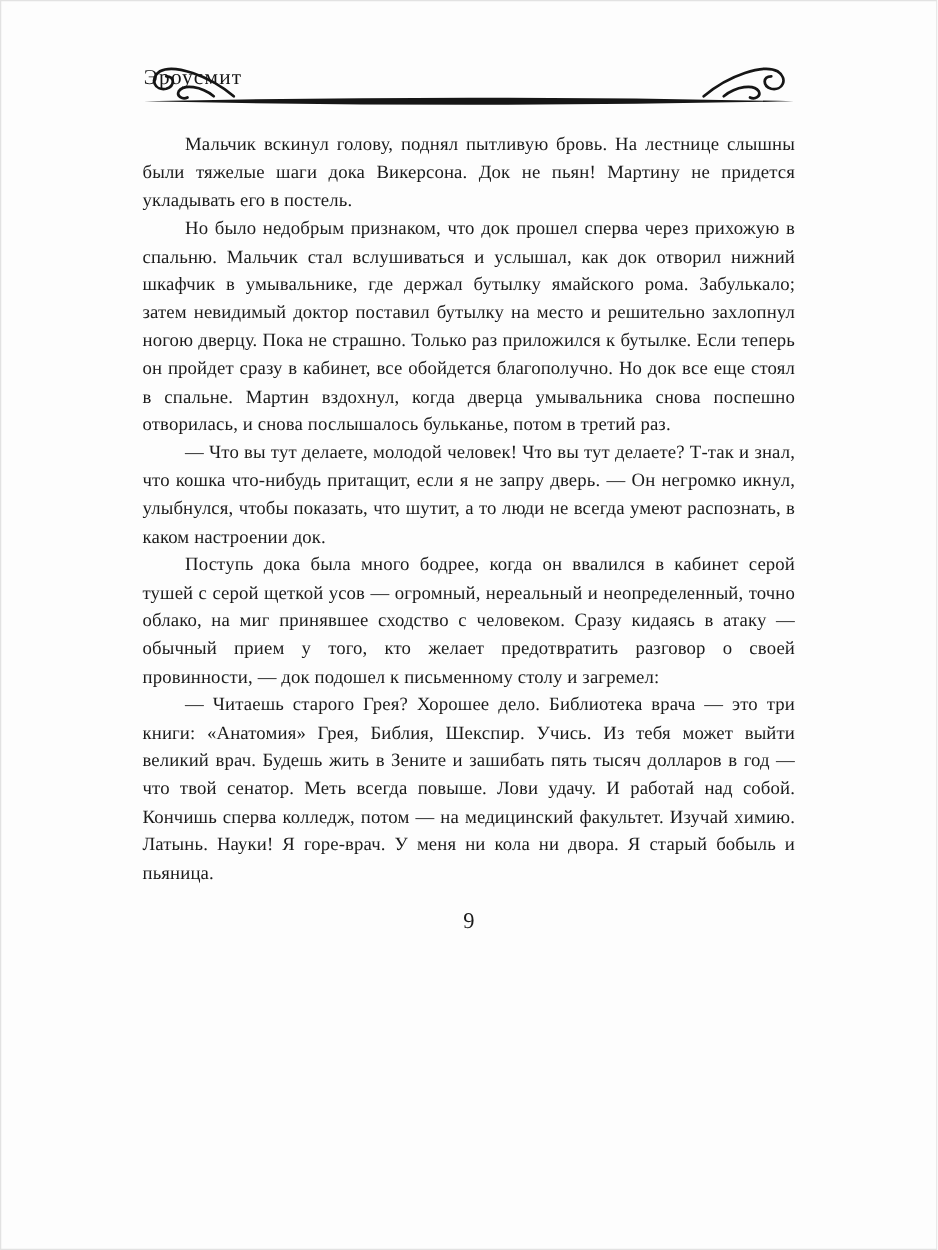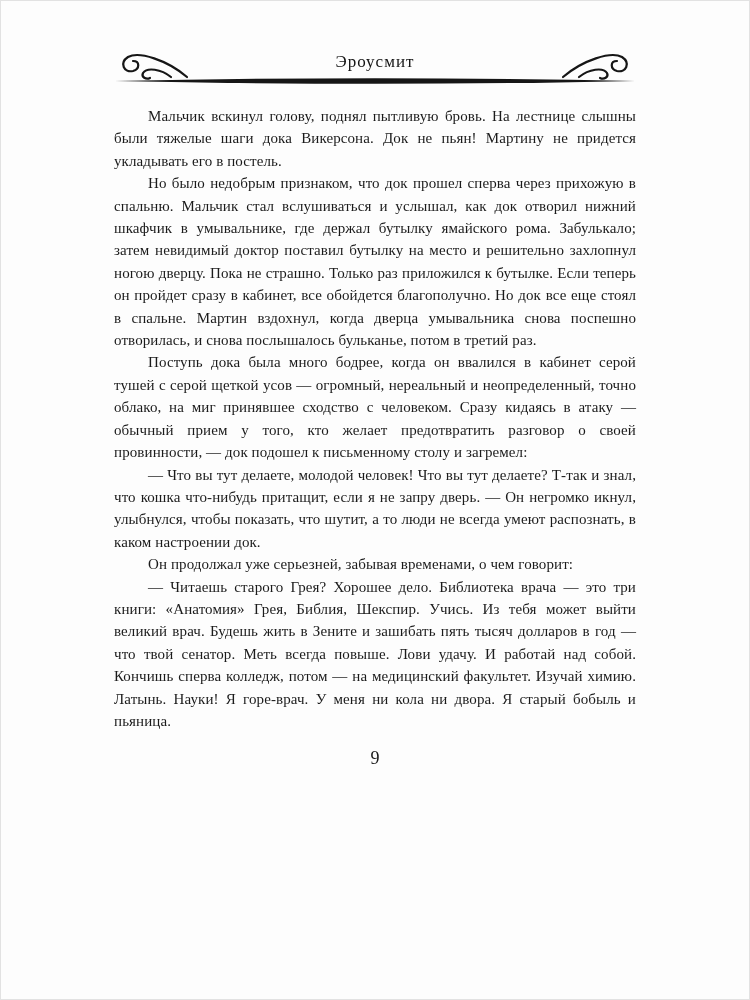--- a/index.html
+++ b/index.html
@@ -27,21 +27,21 @@
     width: 520px;
     height: 36px;
     margin: 50px auto 0 auto;
   }
   .running-head {
     position: absolute;
     top: 1px;
     left: 0;
     right: 0;
     margin: 0;
-    text-align: center;
+    text-align: left;
     font-size: 17px;
     font-weight: 400;
     letter-spacing: 1px;
     color: #141414;
   }
   .ornament-svg {
     position: absolute;
     top: 0;
     left: 0;
     display: block;
@@ -88,23 +88,22 @@
         <use href="#flourish-def" transform="translate(520,0) scale(-1,1)"></use>
       </g>
       <path d="M0,30 Q260,24.5 520,30 Q260,35.5 0,30 Z" fill="#161616"></path>
     </svg>
     <h1 class="running-head">Эроусмит</h1>
   </header>
 
   <main class="page-body">
     <p>Мальчик вскинул голову, поднял пытливую бровь. На лестнице слышны были тяжелые шаги дока Викерсона. Док не пьян! Мартину не придется укладывать его в постель.</p>
     <p>Но было недобрым признаком, что док прошел сперва через прихожую в спальню. Мальчик стал вслушиваться и услышал, как док отворил нижний шкафчик в умывальнике, где держал бутылку ямайского рома. Забулькало; затем невидимый доктор поставил бутылку на место и решительно захлопнул ногою дверцу. Пока не страшно. Только раз приложился к бутылке. Если теперь он пройдет сразу в кабинет, все обойдется благополучно. Но док все еще стоял в спальне. Мартин вздохнул, когда дверца умывальника снова поспешно отворилась, и снова послышалось бульканье, потом в третий раз.</p>
+    <p>— Что вы тут делаете, молодой человек! Что вы тут делаете? Т-так и знал, что кошка что-нибудь притащит, если я не запру дверь. — Он негромко икнул, улыбнулся, чтобы показать, что шутит, а то люди не всегда умеют распознать, в каком настроении док.</p>
     <p>Поступь дока была много бодрее, когда он ввалился в кабинет серой тушей с серой щеткой усов — огромный, нереальный и неопределенный, точно облако, на миг принявшее сходство с человеком. Сразу кидаясь в атаку — обычный прием у того, кто желает предотвратить разговор о своей провинности, — док подошел к письменному столу и загремел:</p>
-    <p>— Что вы тут делаете, молодой человек! Что вы тут делаете? Т-так и знал, что кошка что-нибудь притащит, если я не запру дверь. — Он негромко икнул, улыбнулся, чтобы показать, что шутит, а то люди не всегда умеют распознать, в каком настроении док.</p>
-    <p>Он продолжал уже серьезней, забывая временами, о чем говорит:</p>
     <p>— Читаешь старого Грея? Хорошее дело. Библиотека врача — это три книги: «Анатомия» Грея, Библия, Шекспир. Учись. Из тебя может выйти великий врач. Будешь жить в Зените и зашибать пять тысяч долларов в год — что твой сенатор. Меть всегда повыше. Лови удачу. И работай над собой. Кончишь сперва колледж, потом — на медицинский факультет. Изучай химию. Латынь. Науки! Я горе-врач. У меня ни кола ни двора. Я старый бобыль и пьяница.</p>
   </main>
 
   <footer class="page-footer">
     <span>9</span>
   </footer>
 
 </div>
 
 </body></html>

